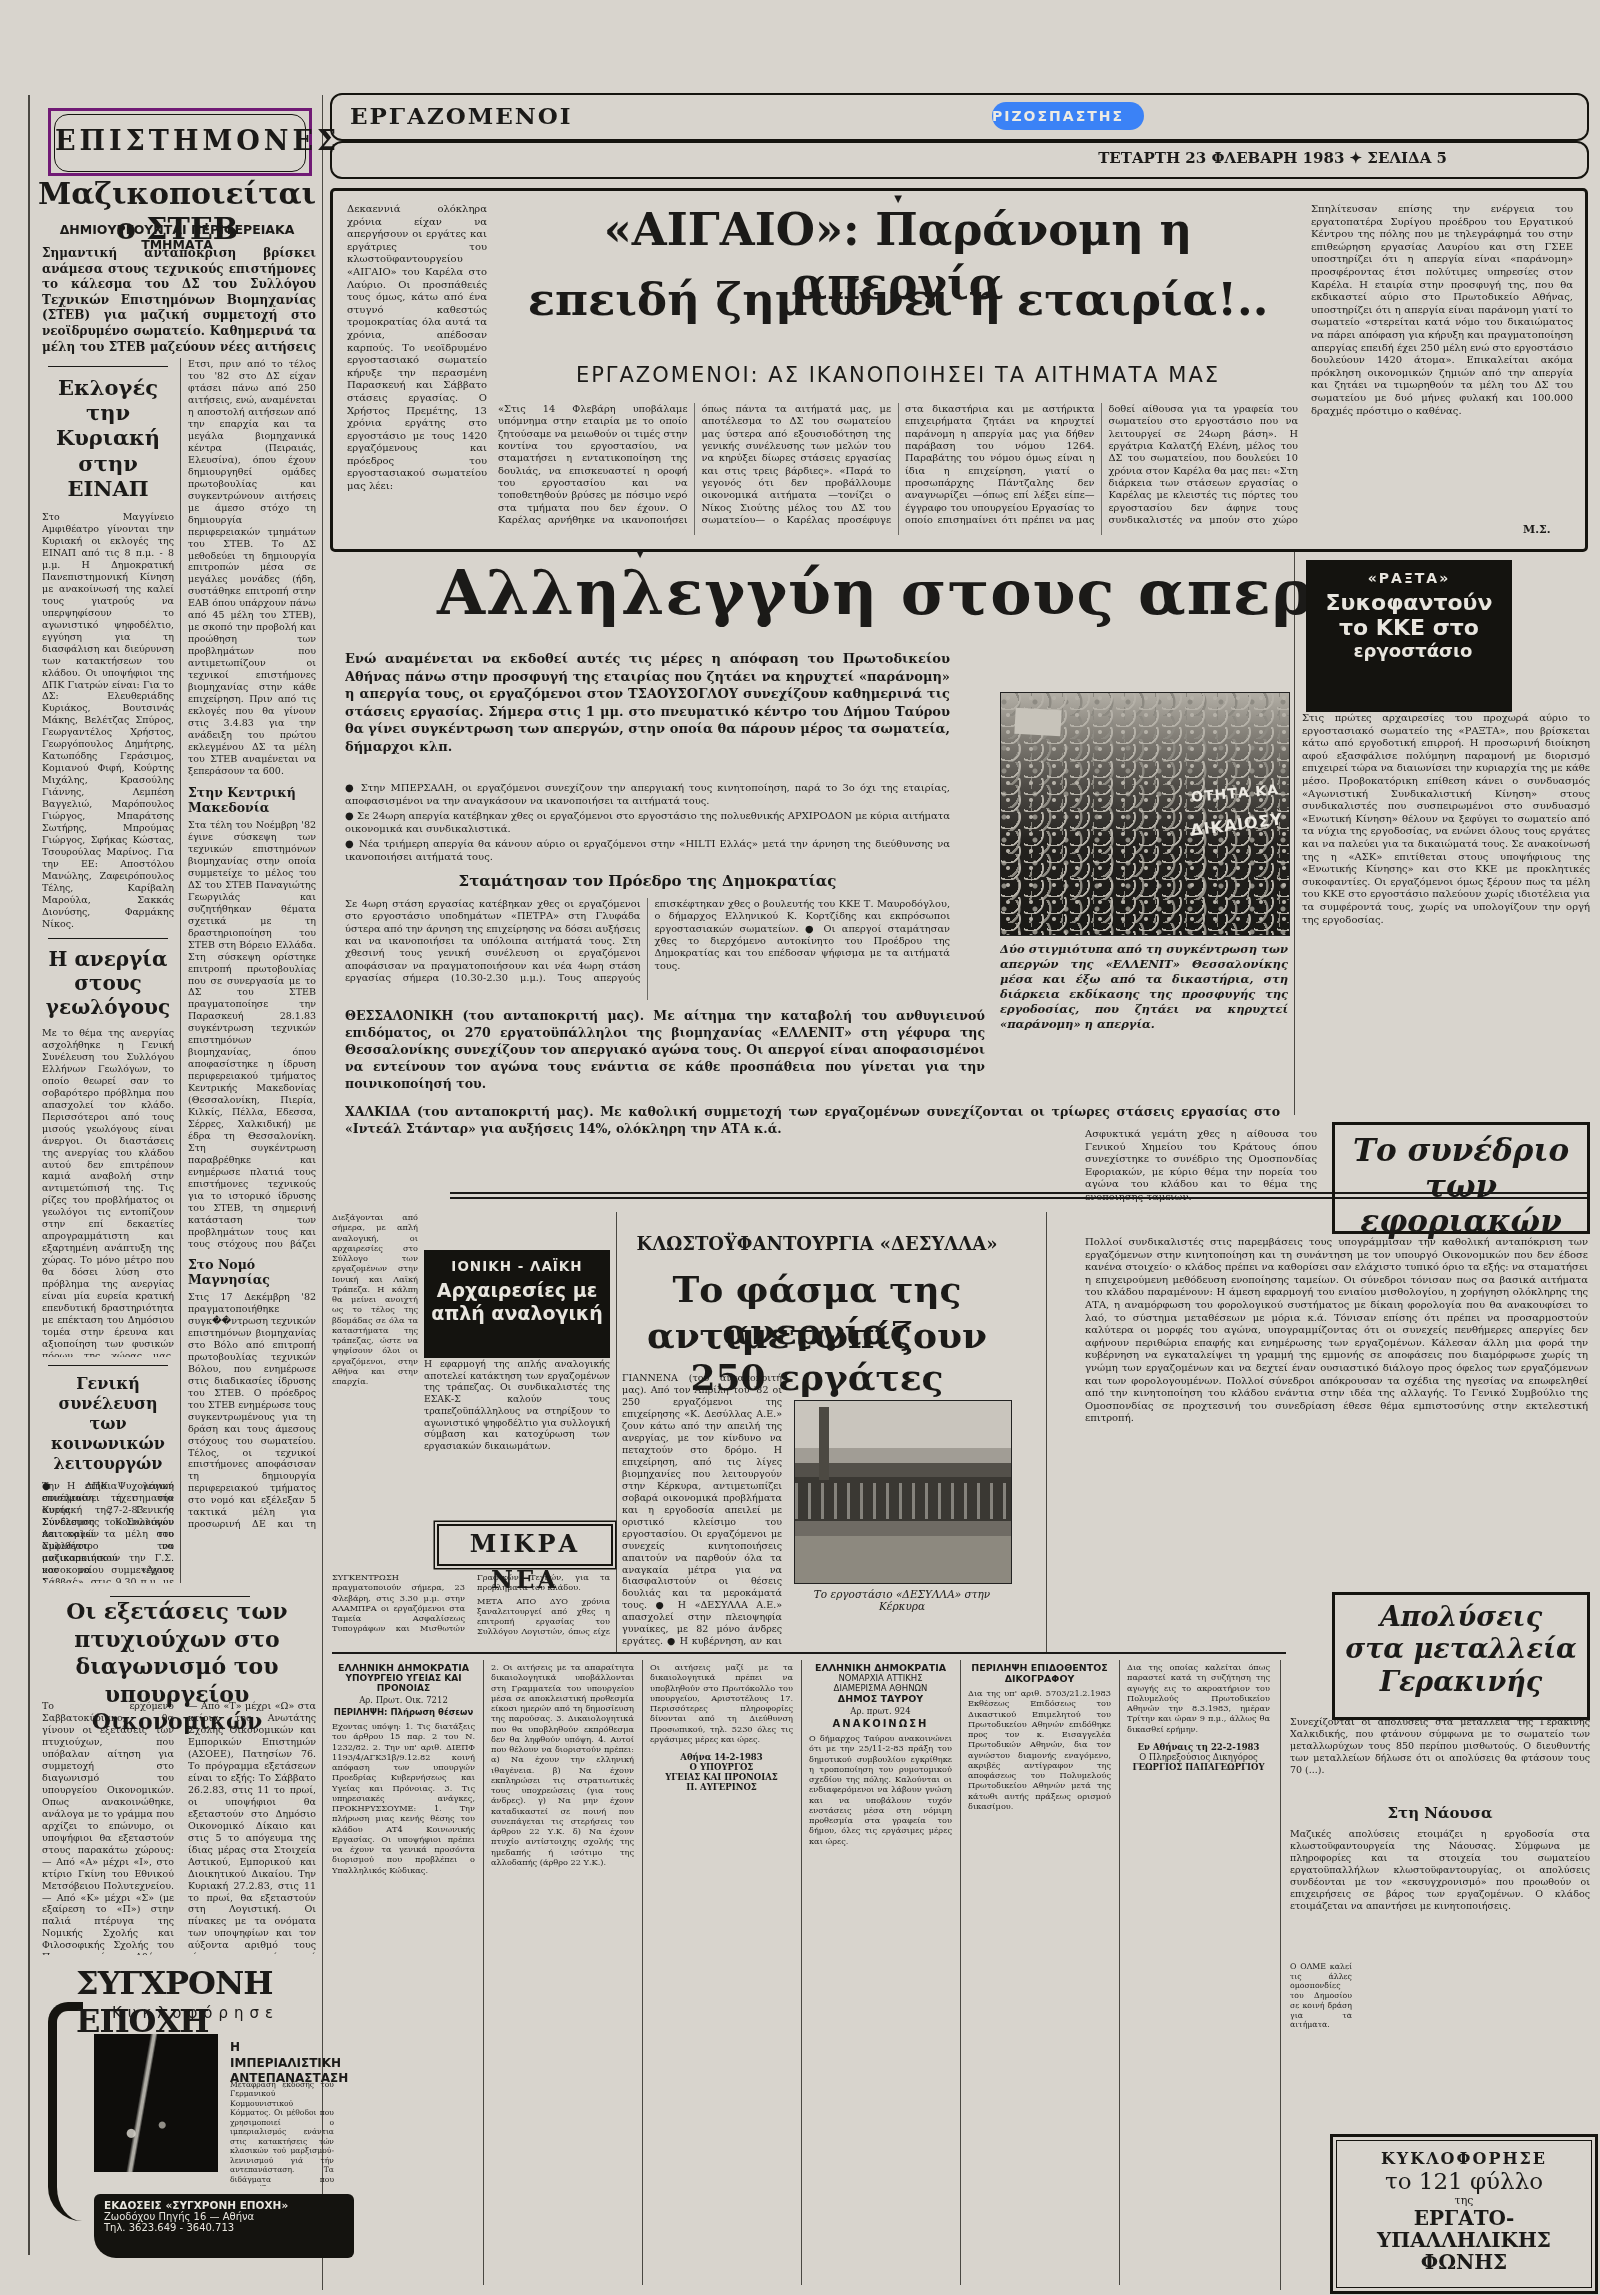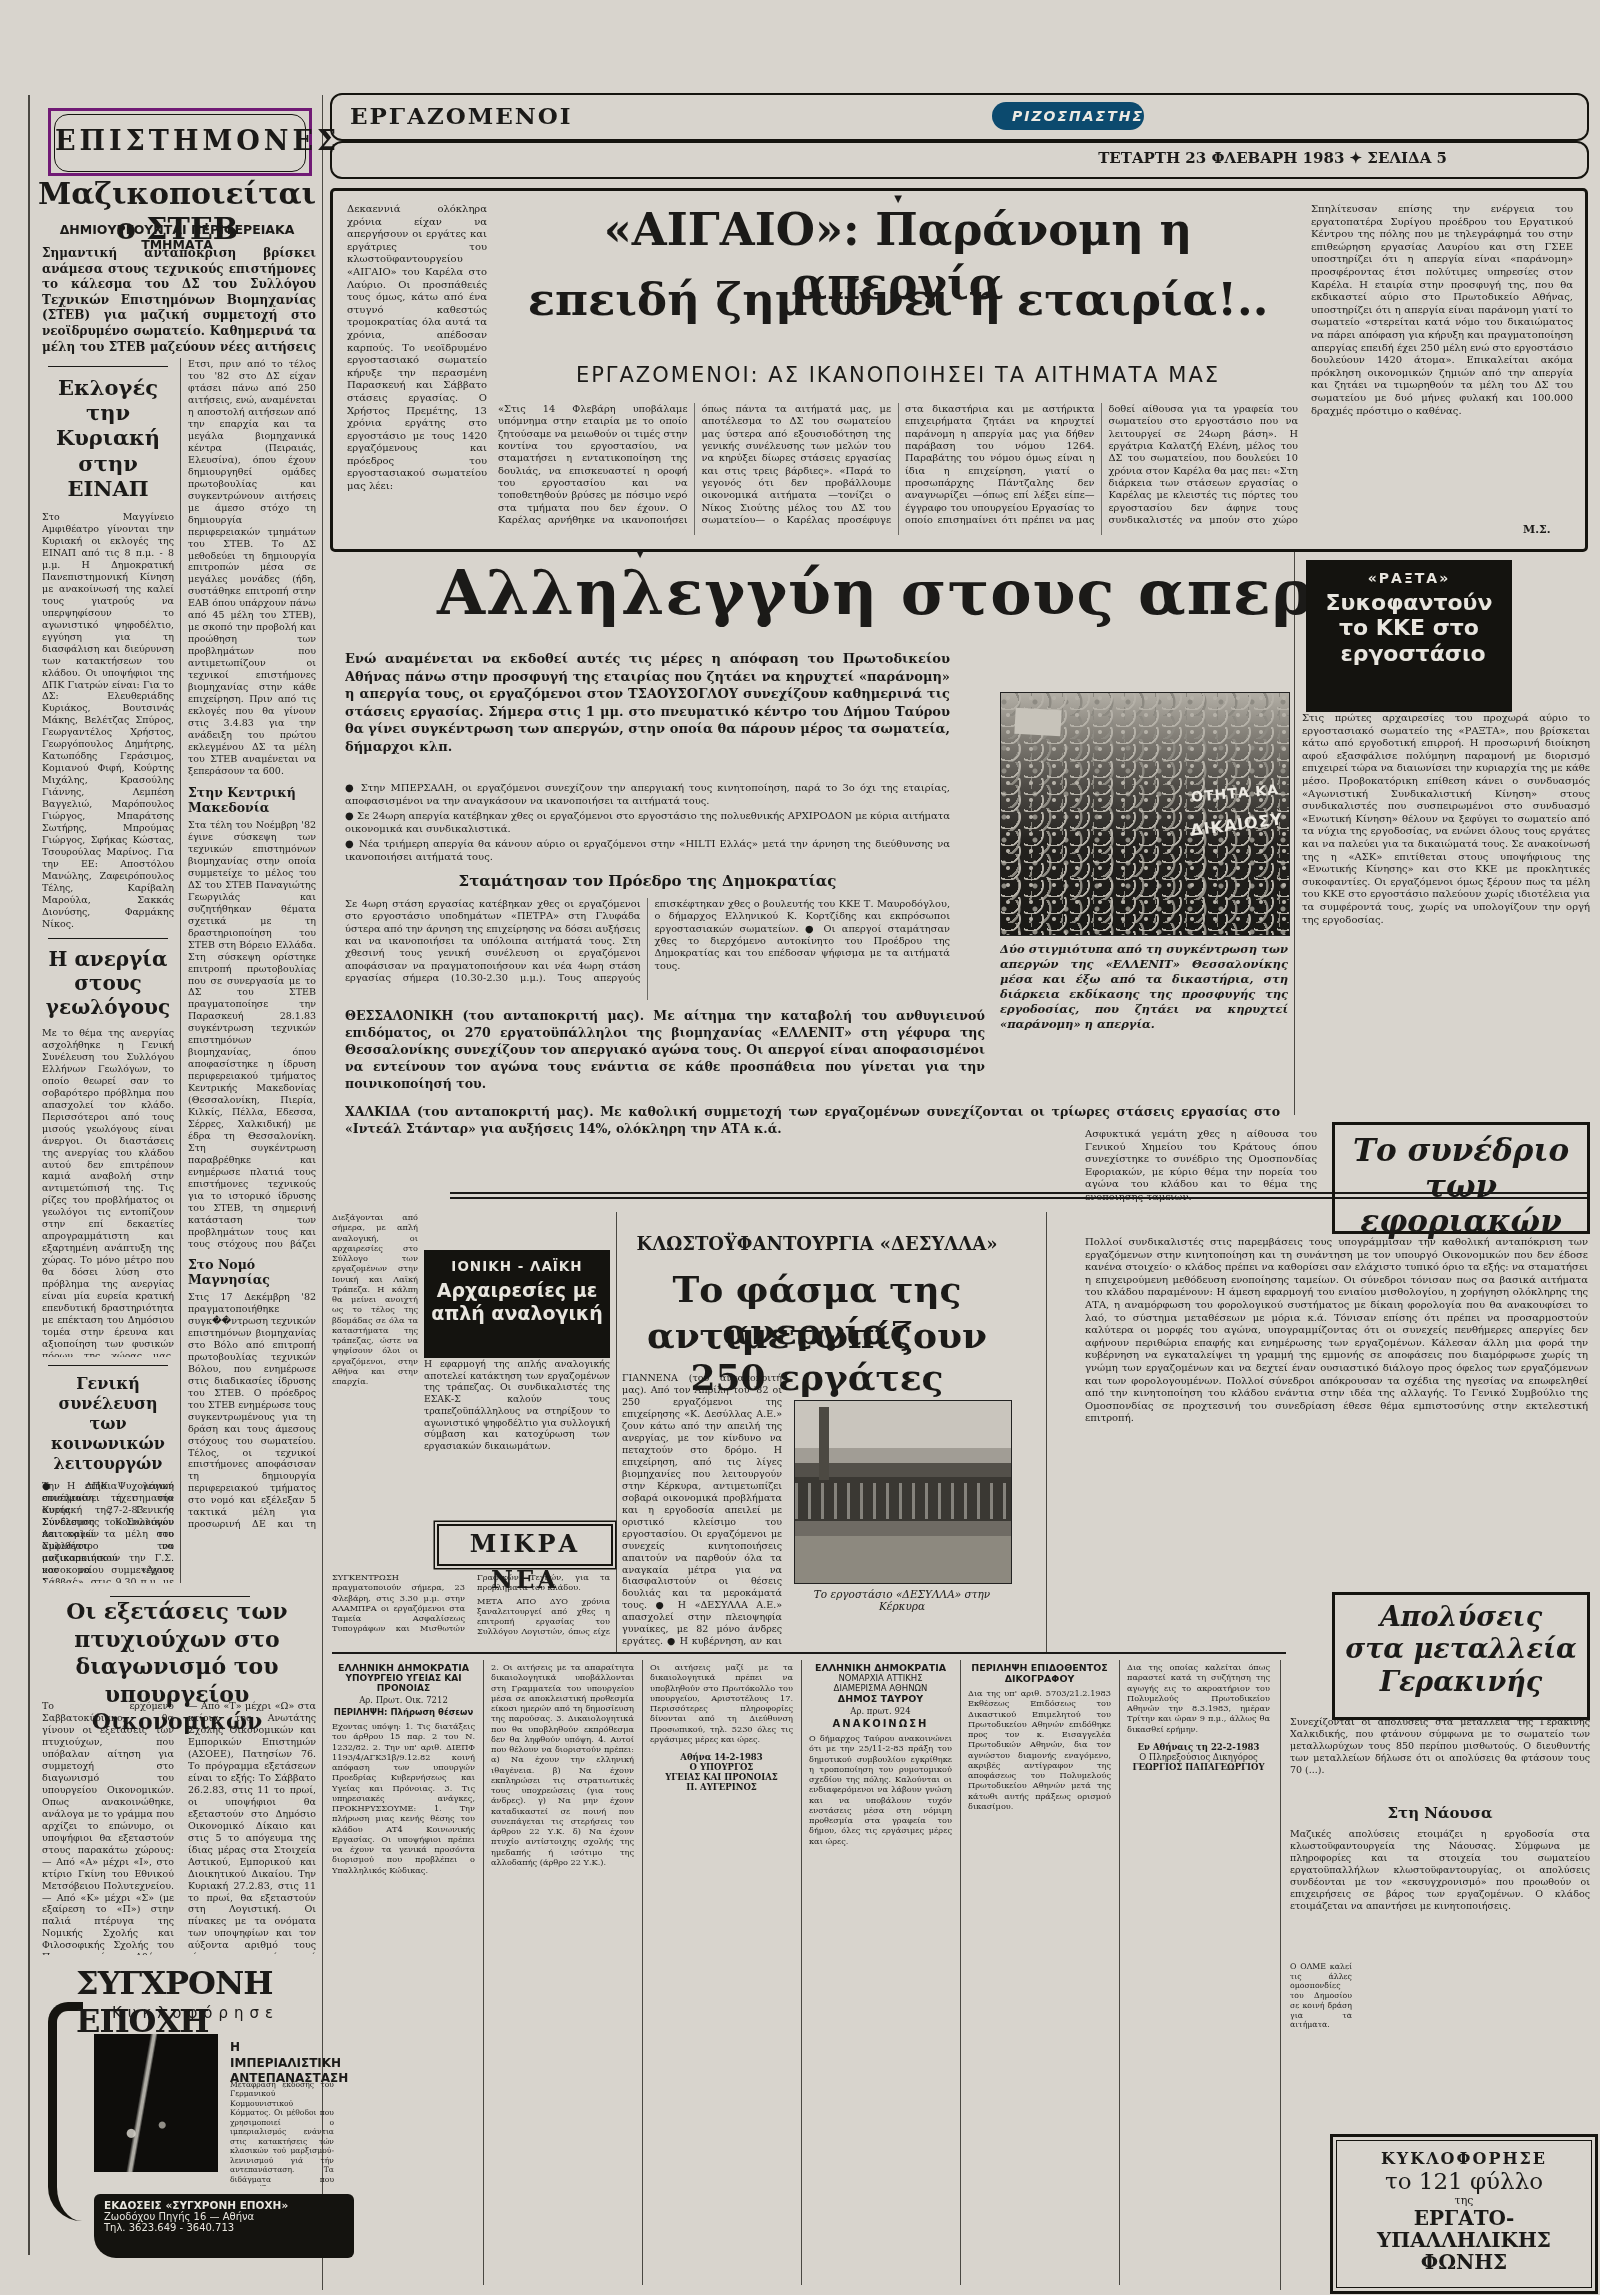--- a/index.html
+++ b/index.html
@@ -15,21 +15,21 @@
   .i{font-style:italic;}
   .body-txt{font-size:9.5px;line-height:1.26;text-align:justify;}
   .body-s{font-size:8.2px;line-height:1.25;text-align:justify;}
   .rule-v{background:#4a4842;width:1px;}
   .rule-h{background:#1b1a18;}
   .dbl{border-top:2px solid #1b1a18;border-bottom:2px solid #1b1a18;height:3px;background:transparent;}
   .box{border:3px solid #15140f;}
   .box-r{border:2.5px solid #15140f;border-radius:12px;}
   .blackbox{background:#14130f;color:#e8e5de;}
   .headrule{border-top:1.5px solid #1b1a18;width:120px;margin:8px auto;}
-  .pill{background:#0c4a6e;color:#eceae3;border-radius:16px;text-align:right;font-style:italic;}
+  .pill{background:#3b82f6;color:#eceae3;border-radius:16px;text-align:left;}
   .kicker-box{border:3px solid #701a75;padding:3px;}
   .kicker-in{border:1.5px solid #15140f;border-radius:14px;text-align:center;}
   .photo-crowd{background-color:#23211e;background-image:
      repeating-radial-gradient(circle at 7px 5px,#b5b1a8 0 1.5px,transparent 2.5px 11px),
      repeating-radial-gradient(circle at 3px 9px,#8d8a82 0 2px,transparent 3px 14px),
      linear-gradient(180deg,#b3afa6 0%,#87837b 16%,#4f4c47 38%,#23211e 62%,#191815 100%);
      background-size:23px 17px,31px 23px,100% 100%;border:1px solid #222;}
   .photo-factory{background:linear-gradient(180deg,#c9c5bd 0 26%,#a19d95 26% 34%,#53504a 34% 42%,#3a3833 42% 66%,#6f6b64 66% 74%,#8d897f 74% 100%);border:1px solid #222;}
   .win{background:repeating-linear-gradient(90deg,rgba(224,221,212,.45) 0 3px,transparent 3px 13px);}
   .bookcov{background:#0e0d0b;background-image:linear-gradient(100deg,transparent 38%,rgba(226,223,214,.75) 40% 41.5%,transparent 43%),radial-gradient(circle at 30% 72%,rgba(226,223,214,.8) 0 4px,transparent 5px),radial-gradient(circle at 55% 66%,rgba(200,197,188,.7) 0 3px,transparent 4px);}
@@ -141,21 +141,21 @@
     <div class="abs" style="left:14px;top:16px;width:46px;height:26px;background:#c7c3ba;transform:rotate(3deg);"></div>
     <div class="abs sans b txtw" style="right:10px;top:92px;font-size:14px;letter-spacing:1px;transform:rotate(-5deg);">ΟΤΗΤΑ ΚΑ</div>
     <div class="abs sans b txtw" style="right:6px;top:122px;font-size:16px;letter-spacing:1px;transform:rotate(-7deg);">ΔΙΚΑΙΟΣΥ</div>
   </div>
   <div class="abs ser b i j clip" style="left:1000px;top:942px;width:288px;height:96px;font-size:11.5px;line-height:1.3;">Δύο στιγμιότυπα από τη συγκέντρωση των απεργών της «ΕΛΛΕΝΙΤ» Θεσσαλονίκης μέσα και έξω από τα δικαστήρια, στη διάρκεια εκδίκασης της προσφυγής της εργοδοσίας, που ζητάει να κηρυχτεί «παράνομη» η απεργία.</div>
 
   <div class="abs blackbox c" style="left:1306px;top:560px;width:206px;height:142px;padding-top:10px;">
     <div class="sans b" style="font-size:14px;letter-spacing:2px;">«ΡΑΞΤΑ»</div>
     <div class="sans b" style="font-size:22px;line-height:1.15;margin-top:4px;">Συκοφαντούν</div>
     <div class="sans b" style="font-size:22px;line-height:1.15;">το ΚΚΕ στο</div>
-    <div class="sans b" style="font-size:22px;line-height:1.15;padding-left:8px;">εργοστάσιο</div>
+    <div class="sans b" style="font-size:18px;line-height:1.15;padding-left:8px;">εργοστάσιο</div>
   </div>
   <div class="abs body-txt clip" style="left:1302px;top:712px;width:288px;height:398px;font-size:10px;">Στις πρώτες αρχαιρεσίες του προχωρά αύριο το εργοστασιακό σωματείο της «ΡΑΞΤΑ», που βρίσκεται κάτω από εργοδοτική επιρροή. Η προσωρινή διοίκηση αφού εξασφάλισε πολύμηνη παραμονή με διορισμό επιχειρεί τώρα να διαιωνίσει την κυριαρχία της με κάθε μέσο. Προβοκατόρικη επίθεση κάνει ο συνδυασμός «Αγωνιστική Συνδικαλιστική Κίνηση» στους συνδικαλιστές που συσπειρωμένοι στο συνδυασμό «Ενωτική Κίνηση» θέλουν να ξεφύγει το σωματείο από τα νύχια της εργοδοσίας, να ενώνει όλους τους εργάτες και να παλεύει για τα δικαιώματά τους. Σε ανακοίνωσή της η «ΑΣΚ» επιτίθεται στους υποψήφιους της «Ενωτικής Κίνησης» και στο ΚΚΕ με προκλητικές συκοφαντίες. Οι εργαζόμενοι όμως ξέρουν πως τα μέλη του ΚΚΕ στο εργοστάσιο παλεύουν χωρίς ιδιοτέλεια για τα συμφέροντά τους, χωρίς να υπολογίζουν την οργή της εργοδοσίας.</div>
 
   <div class="abs body-s clip" style="left:332px;top:1212px;width:86px;height:400px;">Διεξάγονται από σήμερα, με απλή αναλογική, οι αρχαιρεσίες στο Σύλλογο των εργαζομένων στην Ιονική και Λαϊκή Τράπεζα. Η κάλπη θα μείνει ανοιχτή ως το τέλος της βδομάδας σε όλα τα καταστήματα της τράπεζας, ώστε να ψηφίσουν όλοι οι εργαζόμενοι, στην Αθήνα και στην επαρχία.</div>
 
   <div class="abs blackbox c" style="left:424px;top:1250px;width:186px;height:100px;padding-top:8px;">
     <div class="sans b" style="font-size:13.5px;letter-spacing:1px;">ΙΟΝΙΚΗ - ΛΑΪΚΗ</div>
     <div class="sans b" style="font-size:19px;margin-top:5px;line-height:1.2;">Αρχαιρεσίες με</div>
     <div class="sans b" style="font-size:19px;line-height:1.2;">απλή αναλογική</div>
   </div>

